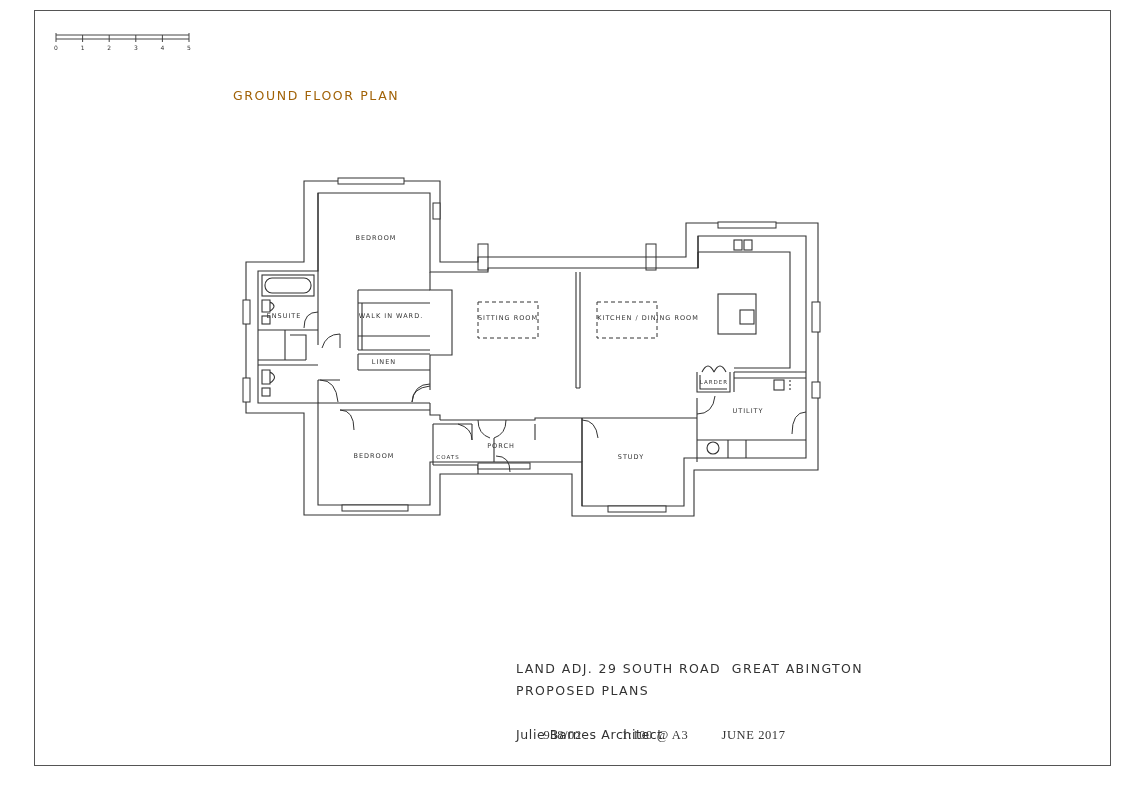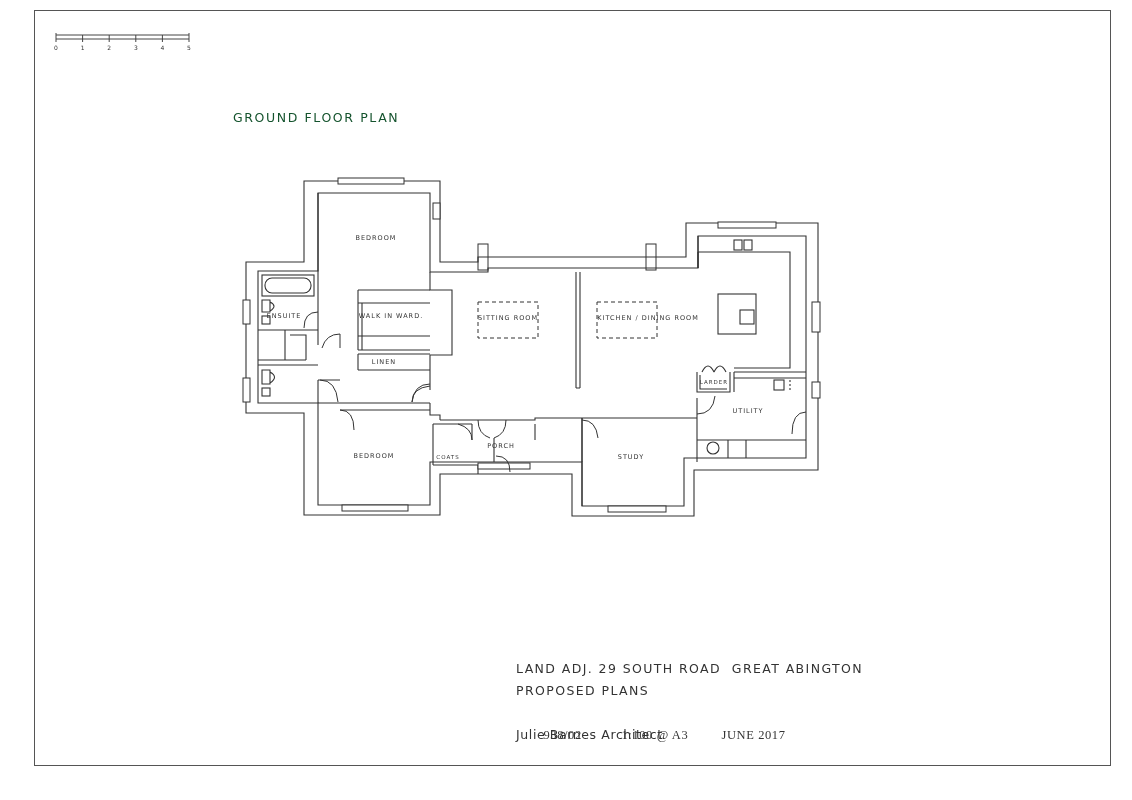--- a/index.html
+++ b/index.html
@@ -1,22 +1,22 @@
 <!DOCTYPE html>
 <html><head>
 <meta charset="utf-8">
 <style>
   html, body { margin: 0; padding: 0; background: #ffffff; }
   body { width: 1132px; height: 800px; position: relative; overflow: hidden;
          font-family: "DejaVu Sans", sans-serif; color: #2b2b2b; }
   .sheet { position: absolute; left: 0; top: 0; width: 1132px; height: 800px; }
   .frame { position: absolute; left: 34px; top: 10px; width: 1077px; height: 756px;
            border: 1px solid #555; box-sizing: border-box; }
-  .plan-title { position: absolute; left: 233px; top: 110px; font-size: 12.5px;
-                letter-spacing: 1.6px; color: #14532d; text-align: right; }
+  .plan-title { position: absolute; left: 233px; top: 88px; font-size: 12.5px;
+                letter-spacing: 1.6px; color: #a16207; text-align: right; }
   .scale-bar { position: absolute; left: 54px; top: 30px; }
   .title-block { position: absolute; left: 516px; top: 658px; color: #333; }
   .tb-line { font-size: 12.5px; letter-spacing: 1.4px; height: 22px; line-height: 22px; white-space: pre; }
   .tb-line.small { letter-spacing: 0.6px; }
   .tb-line span { display: inline-block; font-family: Liberation Serif, serif; }
   svg text { font-family: "DejaVu Sans", sans-serif; fill: #333; }
   .room-label { font-size: 6.5px; letter-spacing: 1px; }
 </style>
 </head>
 <body>

